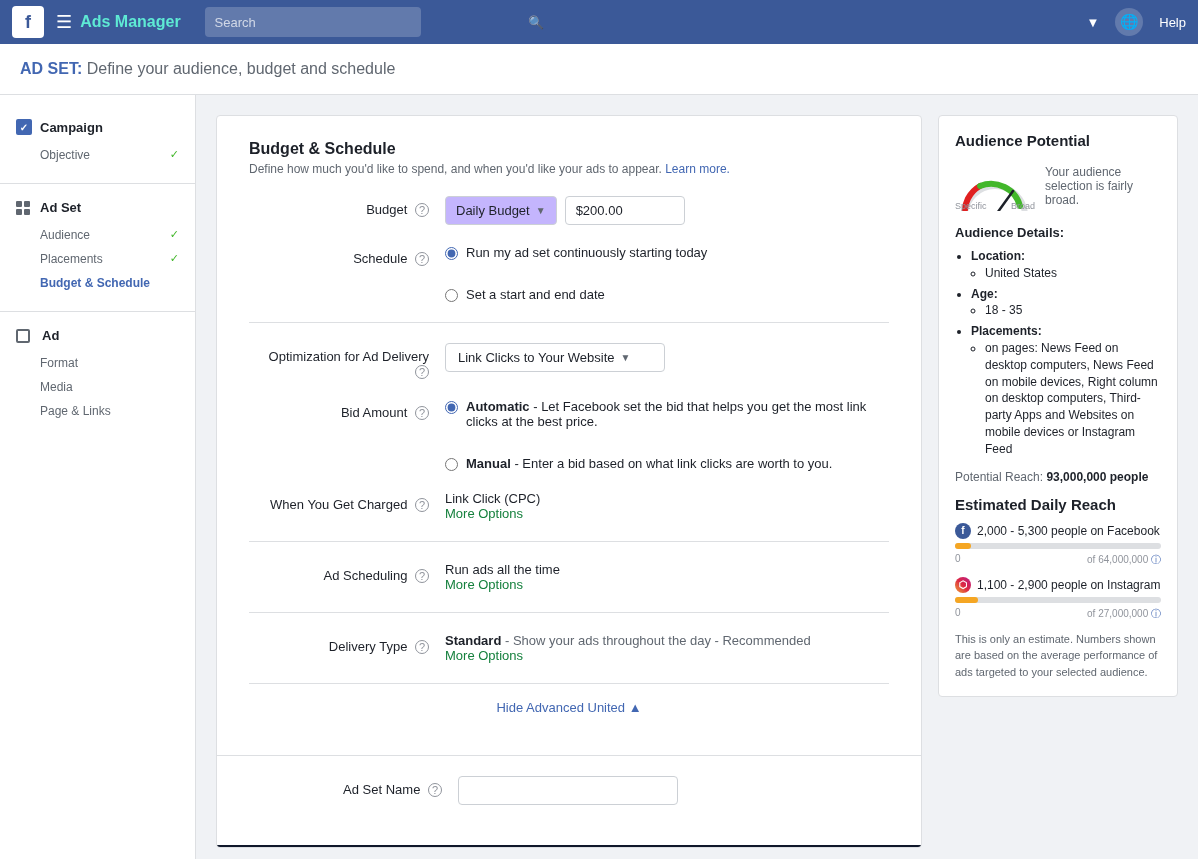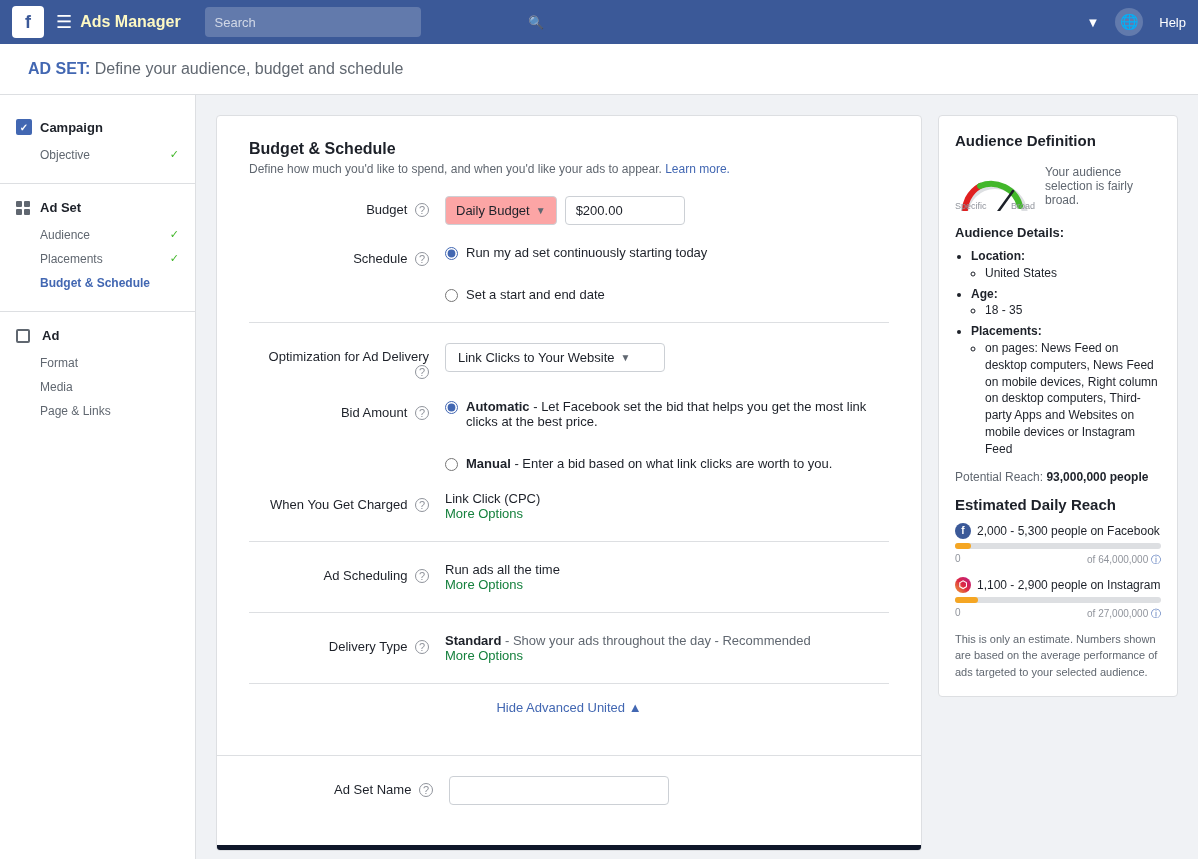--- a/index.html
+++ b/index.html
@@ -17,41 +17,41 @@
     .topnav-fb-icon {
       width: 32px; height: 32px;
       background: #fff;
       border-radius: 4px;
       display: flex; align-items: center; justify-content: center;
       color: #3b5998; font-weight: bold; font-size: 18px; flex-shrink: 0;
     }
     .topnav-hamburger {
       color: #fff; font-size: 18px; cursor: pointer; display: flex; align-items: center; gap: 8px;
     }
-    .topnav-title { color: #fef9c3; font-size: 16px; font-weight: 600; }
+    .topnav-title { color: #5eead4; font-size: 16px; font-weight: 600; }
     .topnav-search {
       flex: 1; max-width: 360px; margin-left: 12px;
       background: rgba(255,255,255,0.2);
       border: none; border-radius: 4px;
       height: 30px; padding: 0 30px 0 10px;
       color: #fff; font-size: 13px;
       outline: none;
     }
     .topnav-search::placeholder { color: rgba(255,255,255,0.7); }
     .topnav-search-wrap { position: relative; flex: 1; max-width: 360px; }
     .topnav-search-icon { position: absolute; right: 8px; top: 50%; transform: translateY(-50%); color: rgba(255,255,255,0.7); font-size: 13px; }
     .topnav-right { margin-left: auto; display: flex; align-items: center; gap: 16px; color: #fff; }
     .topnav-right span { cursor: pointer; font-size: 13px; }
     .topnav-globe { width: 28px; height: 28px; border-radius: 50%; background: rgba(255,255,255,0.2); display: flex; align-items: center; justify-content: center; font-size: 15px; cursor: pointer; }
 
     
     .page-header {
       background: #fff;
       border-bottom: 1px solid #dddfe2;
-      padding: 16px 28px;
+      padding: 16px 20px;
       font-size: 16px;
       color: #1d2129;
     }
     .page-header .ad-set-label { font-weight: 700; color: #4267b2; }
     .page-header .page-header-sub { color: #606770; font-weight: 400; }
 
     
     .layout { display: flex; min-height: calc(100vh - 44px - 53px); }
 
     
@@ -124,21 +124,21 @@
       display: inline-block; width: 14px; height: 14px; border: 1px solid #90949c;
       border-radius: 50%; text-align: center; line-height: 12px; margin-left: 4px;
     }
     .form-field { flex: 1; }
 
     
     .budget-row { display: flex; gap: 8px; align-items: center; }
     .dropdown-btn {
       display: flex; align-items: center; gap: 6px;
       border: 1px solid #ccd0d5; border-radius: 4px;
-      padding: 6px 10px; background: #fca5a5; cursor: pointer; font-size: 13px;
+      padding: 6px 10px; background: #c4b5fd; cursor: pointer; font-size: 13px;
       color: #1d2129;
     }
     .dropdown-arrow { font-size: 10px; color: #606770; }
     .text-input {
       border: 1px solid #ccd0d5; border-radius: 4px;
       padding: 6px 10px; font-size: 13px; color: #1d2129;
       width: 120px; outline: none;
     }
 
     
@@ -159,22 +159,22 @@
 
     
     .simple-text { color: #1d2129; font-size: 13px; }
     .standard-text { color: #606770; font-size: 13px; }
 
     .hide-advanced { text-align: center; padding: 16px; }
     .hide-advanced a { color: #4267b2; font-size: 13px; text-decoration: none; }
 
     
     .adset-name-section {
-      padding: 20px 36px;
-      border-bottom: 5px solid #0f172a;
+      padding: 20px 45px;
+      border-bottom: 2px solid #0f172a;
     }
     .adset-name-input {
       border: 1px solid #ccd0d5; border-radius: 4px;
       padding: 6px 10px; font-size: 13px; width: 220px; outline: none;
     }
 
     
     .form-separator { border: none; border-top: 1px solid #dddfe2; margin: 8px 0 20px; }
 
     
@@ -452,21 +452,21 @@
             <span class="help-icon">?</span>
           </div>
           <div class="form-field">
             <input class="adset-name-input" type="text" style="">
           </div>
         </div>
       </div>
     </div>
 
     <div class="right-panel">
-      <div class="right-panel-title">Audience Definition</div>
+      <div class="right-panel-title">Audience Potential</div>
 
       <div class="gauge-area">
         <div class="gauge-wrap">
           <svg class="gauge-svg" viewBox="0 0 80 80">
 
             <path d="M 10 55 A 30 30 0 0 1 70 55" fill="none" stroke="#dddfe2" stroke-width="6" stroke-linecap="round"></path>
 
             <path d="M 10 55 A 30 30 0 0 1 25 25" fill="none" stroke="#e02020" stroke-width="6" stroke-linecap="round"></path>
 
             <path d="M 25 25 A 30 30 0 0 1 65 45" fill="none" stroke="#42b72a" stroke-width="6" stroke-linecap="round"></path>

